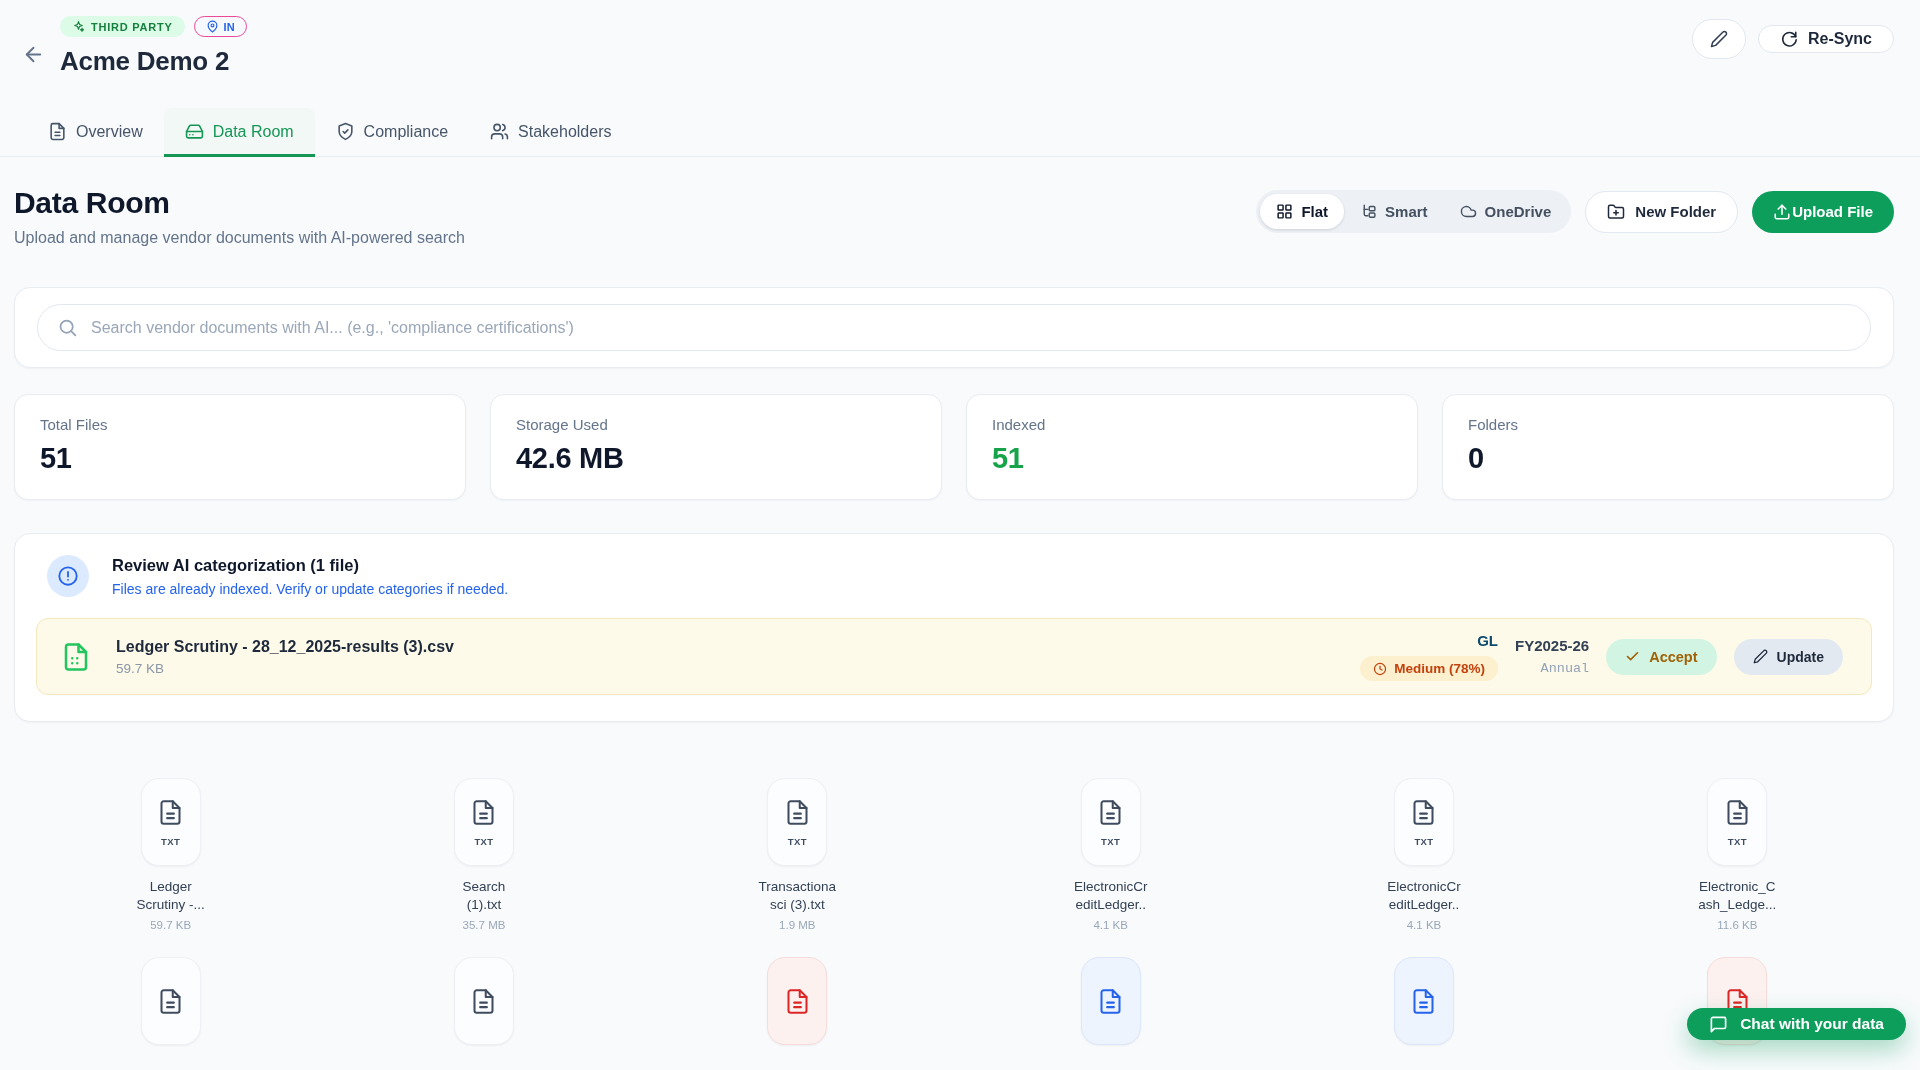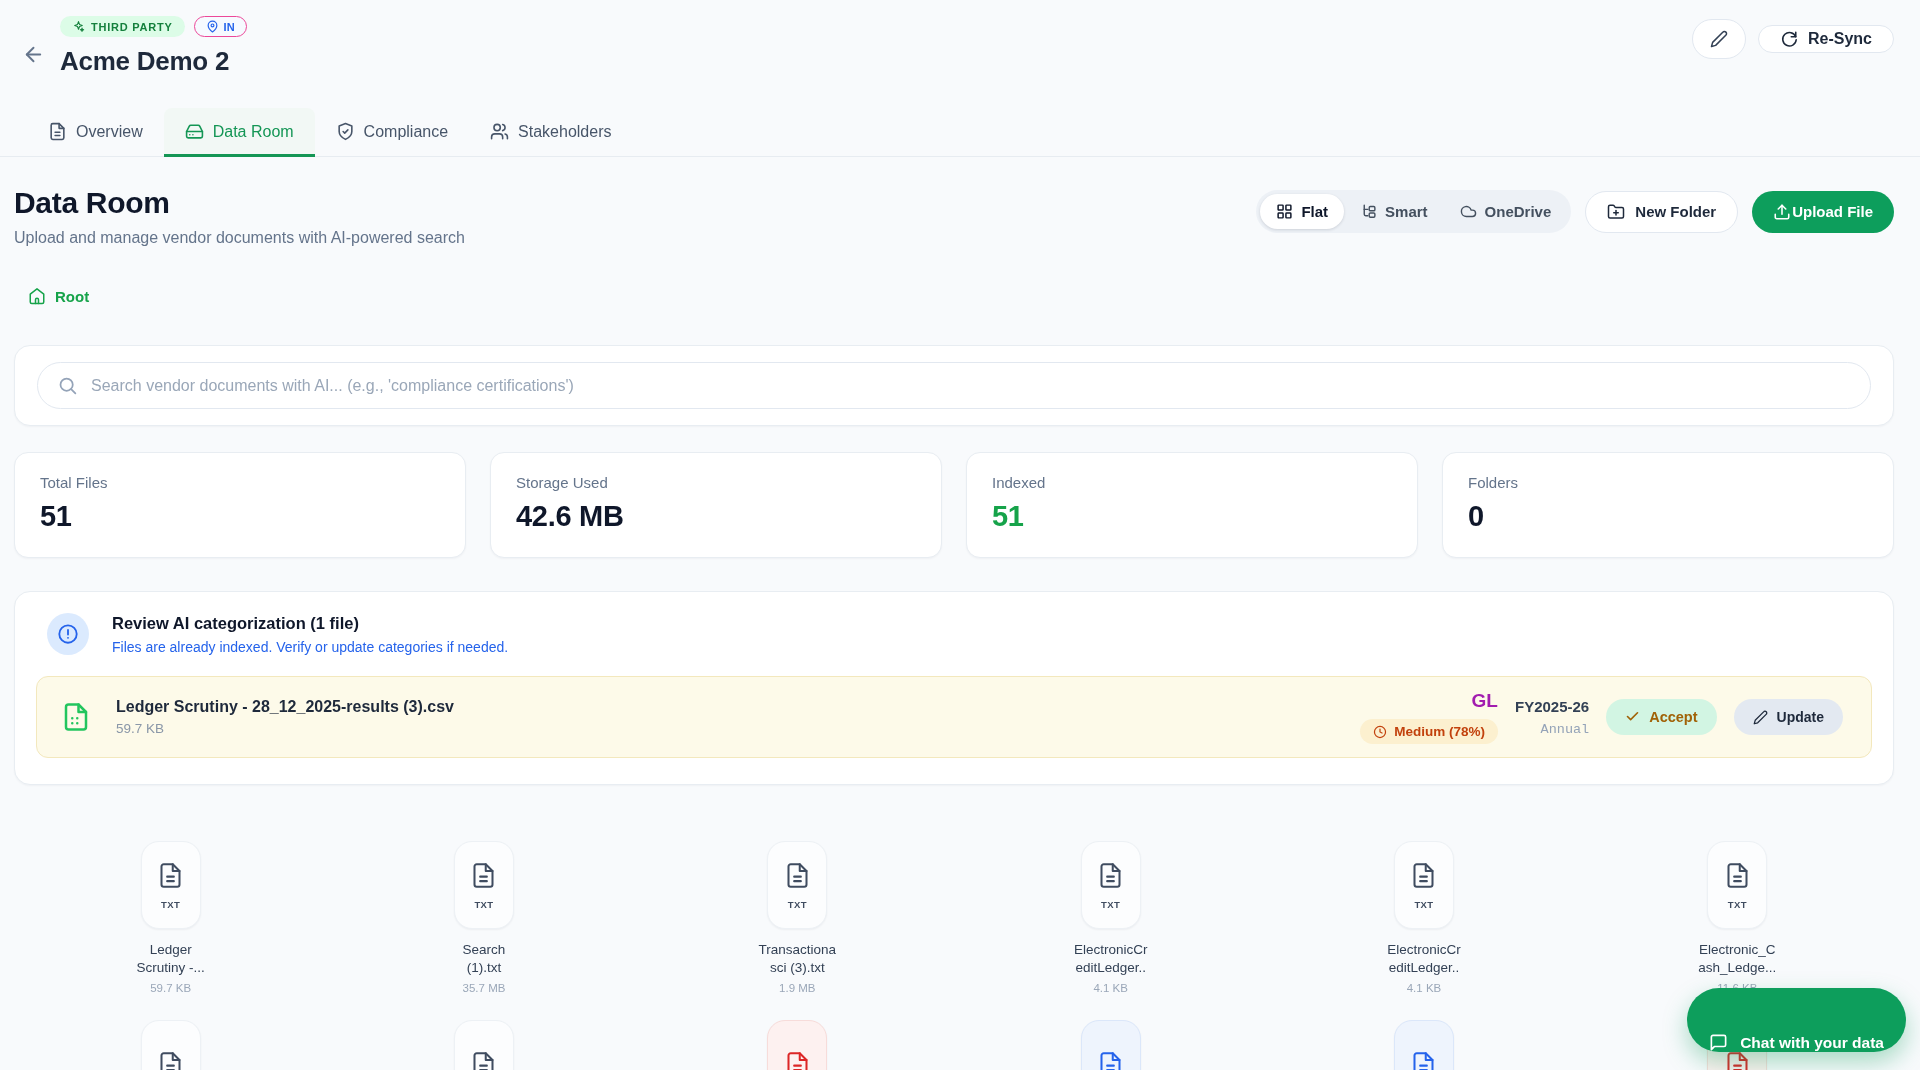--- a/index.html
+++ b/index.html
@@ -82,21 +82,21 @@
   .review-sub { font-size:14px; color:#2563eb; margin-top:6px; }
 
   .file-row { margin-top:21px; background:#fdfae9; border:1px solid #f3e8bd; border-radius:12px;
               padding:13px 28px 13px 24px; display:flex; align-items:center; justify-content:space-between; min-height:74px; }
   .file-left { display:flex; gap:25px; align-items:center; }
   .csv-icon { color:#22c55e; width:30px; height:30px; flex:none; }
   .file-name { font-size:16px; font-weight:700; color:#1e293b; }
   .file-size { font-size:13.5px; color:#8a97a8; margin-top:5px; }
   .file-right { display:flex; align-items:center; gap:17px; }
   .meta-col { display:flex; flex-direction:column; align-items:flex-end; gap:7px; }
-  .meta-cat { font-size:19px; font-weight:700; color:#a21caf; }
+  .meta-cat { font-size:15px; font-weight:700; color:#0c4a6e; }
   .conf-pill { display:flex; gap:7px; align-items:center; background:#fcf0cf; color:#c2410c;
                font-size:13.5px; font-weight:600; padding:5px 13px; border-radius:999px; }
   .conf-pill svg { width:14px; height:14px; }
   .meta-period { font-size:15px; font-weight:600; color:#334155; }
   .meta-freq { font-size:13.5px; color:#94a3b8;font-family:Liberation Mono, monospace; }
   .btn-accept { display:flex; gap:9px; align-items:flex-start; background:#d2f5e3; color:#a16207; border:none; cursor:pointer;
                 border-radius:999px; padding:10px 19px; font-size:14.5px; font-weight:700; font-family:inherit; }
   .btn-update { display:flex; gap:9px; align-items:center; background:#e3e9f1; color:#1e293b; border:none; cursor:pointer;
                 border-radius:999px; padding:10px 19px; font-size:14px; font-weight:600; font-family:inherit; }
   .btn-accept svg, .btn-update svg { width:15px; height:15px; }
@@ -107,22 +107,22 @@
   .tile { width:60px; height:88px; background:#fcfdfe; border:1px solid #edf1f5; border-radius:18px;
           display:flex; flex-direction:column; align-items:center; justify-content:center; gap:8px;
           color:#3f4c60; box-shadow:0 1px 2px rgba(15,23,42,.05); }
   .tile svg { width:27px; height:31px; }
   .tile-ext { font-size:9.5px; font-weight:700; letter-spacing:.04em; }
   .tile[data-color="red"]  { background:#fdf1f0; border-color:#f7dcda; color:#dc2626; }
   .tile[data-color="blue"] { background:#eef4fd; border-color:#dbe7fa; color:#2563eb; }
   .fname { margin-top:12px; text-align:center; font-size:13.5px; color:#334155; line-height:1.34; }
   .fsize { margin-top:5px; font-size:11.5px; color:#9aa7b8; }
 
-  .chat-btn { position:absolute; right:14px; bottom:18px; height:64px; background:#0d9e5c; color:#fff; border:none; cursor:pointer;
-              border-radius:999px; display:flex; gap:12px; align-items:flex-end; padding:0 22px;
+  .chat-btn { position:absolute; right:14px; bottom:30px; height:32px; background:#0d9e5c; color:#fff; border:none; cursor:pointer;
+              border-radius:999px; display:flex; gap:12px; align-items:center; padding:0 22px;
               font-size:15.5px; font-weight:600; font-family:inherit; box-shadow:0 10px 24px rgba(13,158,92,.35); z-index:20; }
   .chat-btn svg { width:19px; height:19px; }
 </style>
 </head>
 <body>
 
 <div class="app-header">
   <div class="head-left">
     <button class="back-btn">
       <span>
@@ -277,29 +277,20 @@
               <path d="M21 15v4a2 2 0 0 1-2 2H5a2 2 0 0 1-2-2v-4"></path>
               <polyline points="17 8 12 3 7 8"></polyline>
               <line x1="12" y1="3" x2="12" y2="15"></line>
             </svg>
         </span>
         <span>Upload File</span>
       </button>
     </div>
   </div>
 
-  <div class="breadcrumb">
-    <span>
-      <svg viewBox="0 0 24 24" fill="none" stroke="currentColor" stroke-width="2" stroke-linecap="round" stroke-linejoin="round">
-          <path d="m3 9.5 9-7 9 7V20a2 2 0 0 1-2 2H5a2 2 0 0 1-2-2z"></path>
-          <path d="M10 22v-5a2 2 0 0 1 4 0v5"></path>
-        </svg>
-    </span>
-    <span>Root</span>
-  </div>
 
   <div class="search-card">
     <div class="search-input-wrap">
       <span class="search-icon">
         <svg viewBox="0 0 24 24" fill="none" stroke="currentColor" stroke-width="2" stroke-linecap="round">
             <circle cx="11" cy="11" r="7"></circle>
             <path d="m21 21-4.3-4.3"></path>
           </svg>
       </span>
       <input class="search-input" type="text" placeholder="Search vendor documents with AI... (e.g., 'compliance certifications')" style="">

